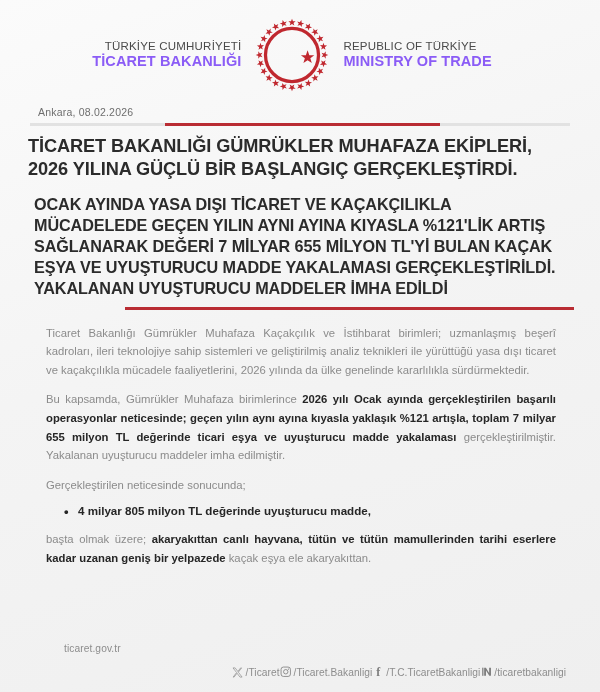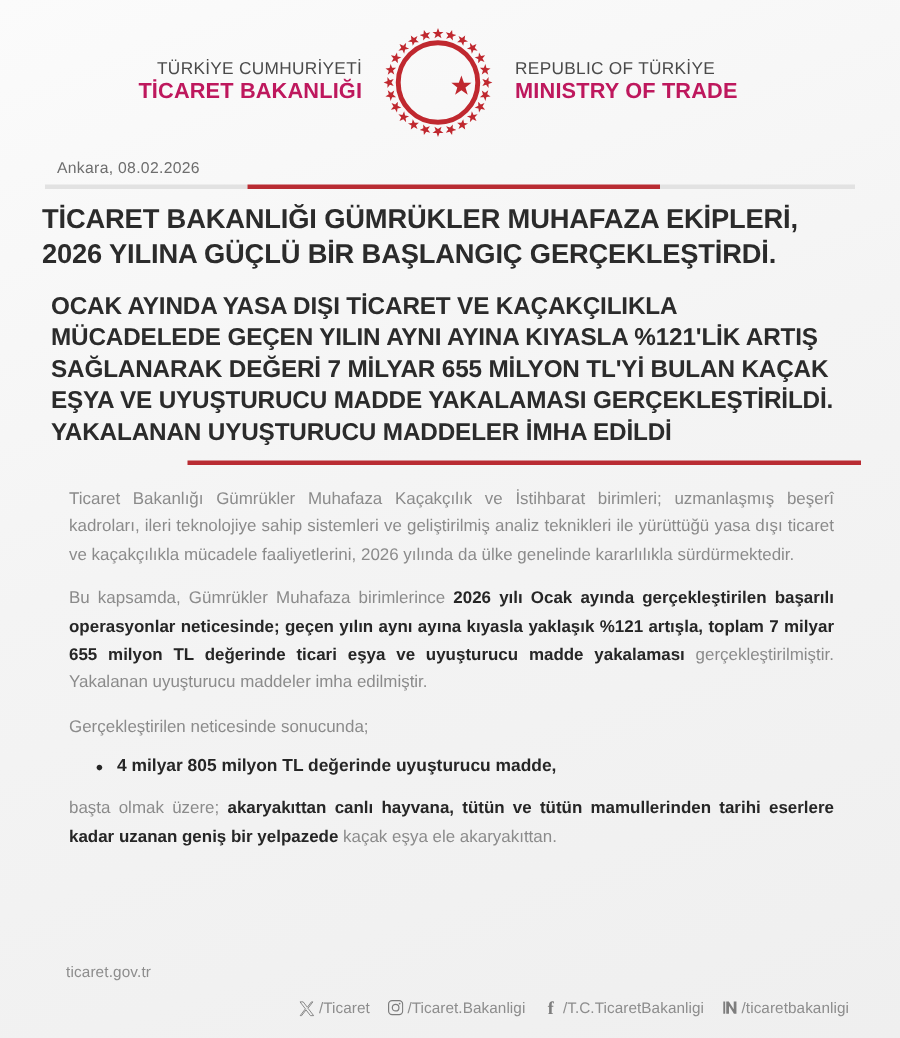--- a/index.html
+++ b/index.html
@@ -40,21 +40,21 @@
   }
   .wordmark .line1 {
     font-size:11.5px;
     letter-spacing:.2px;
     color:#4a4a4a;
     font-weight:400;
   }
   .wordmark .line2 {
     font-size:14.5px;
     letter-spacing:.1px;
-    color:#be185d;
+    color:#8b5cf6;
     font-weight:700;
   }
   .wordmark.left  { text-align:right; }
   .wordmark.right { text-align:left; }
 
   
   .emblem { width:78px; height:78px; flex:0 0 78px; }
 
   
   .dateline {
@@ -143,26 +143,25 @@
     position:absolute;
     left:0;
     right:0;
     bottom:14px;
     display:flex;
     align-items:center;
     padding:0 34px 0 44px;
     font-size:10.2px;
     color:#8d8d8d;
   }
-  .site { flex:0 0 auto; letter-spacing:.1px; }
+  .site { flex:0 0 auto; letter-spacing:.1px;margin-left:20px; }
   .socials {
     margin-left:auto;
     display:flex;
     align-items:center;
-    gap:11px;
     margin-top:48px;
   }
   .social {
     display:flex;
     align-items:center;
     gap:2px;
     white-space:nowrap;
     letter-spacing:.05px;
   }
   .social .glyph {

